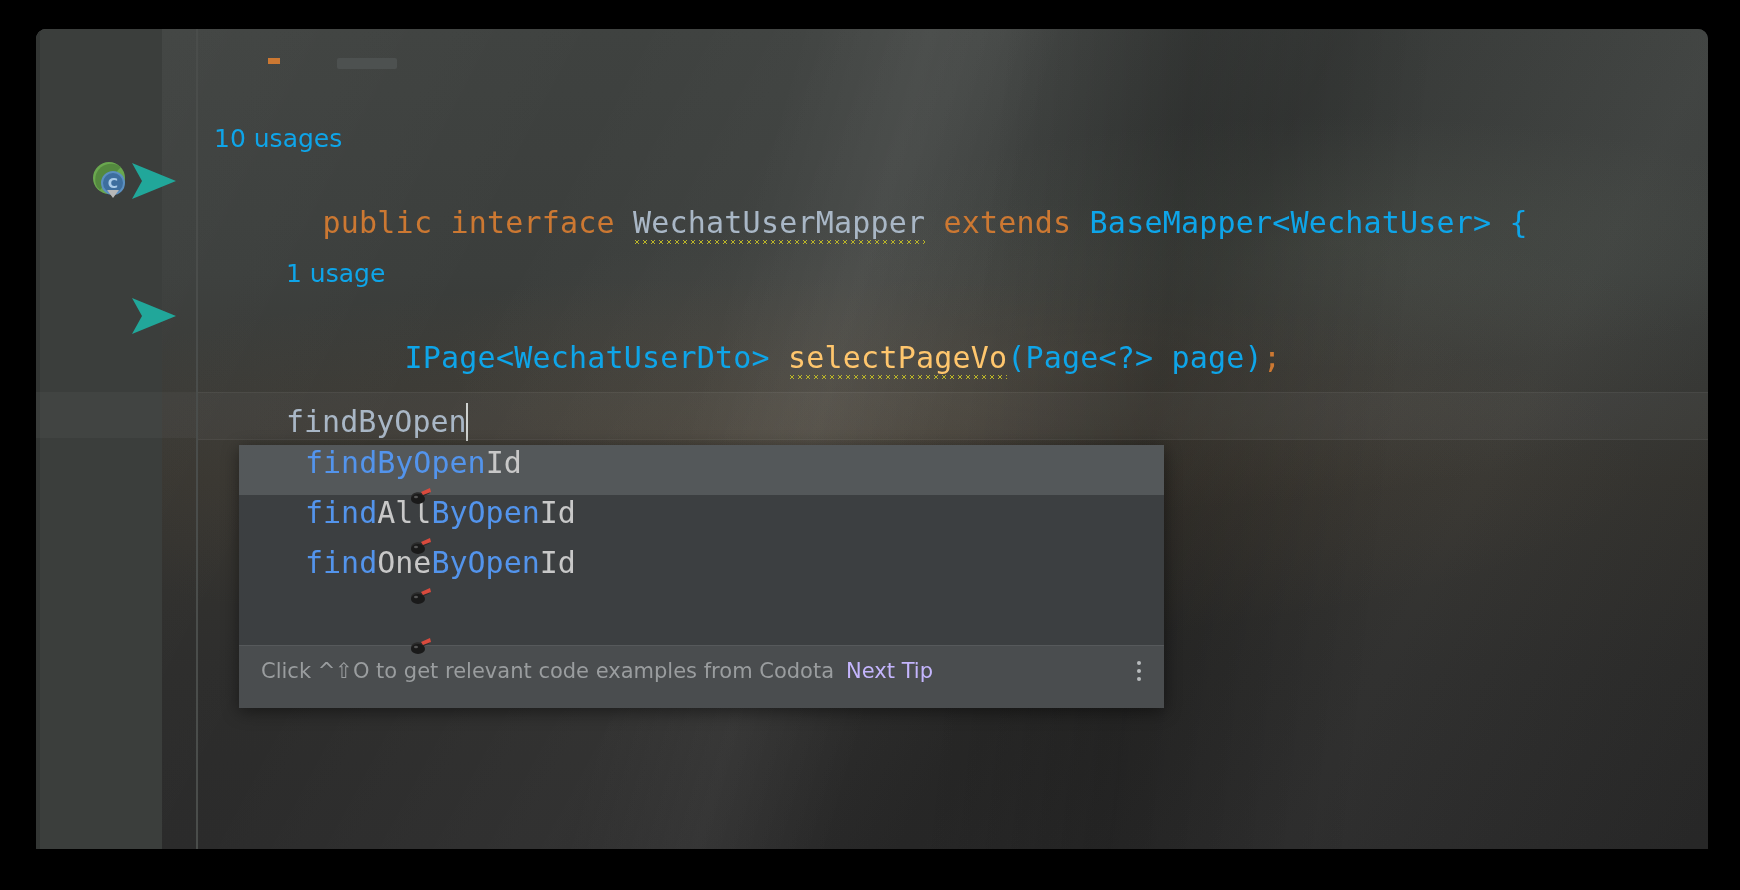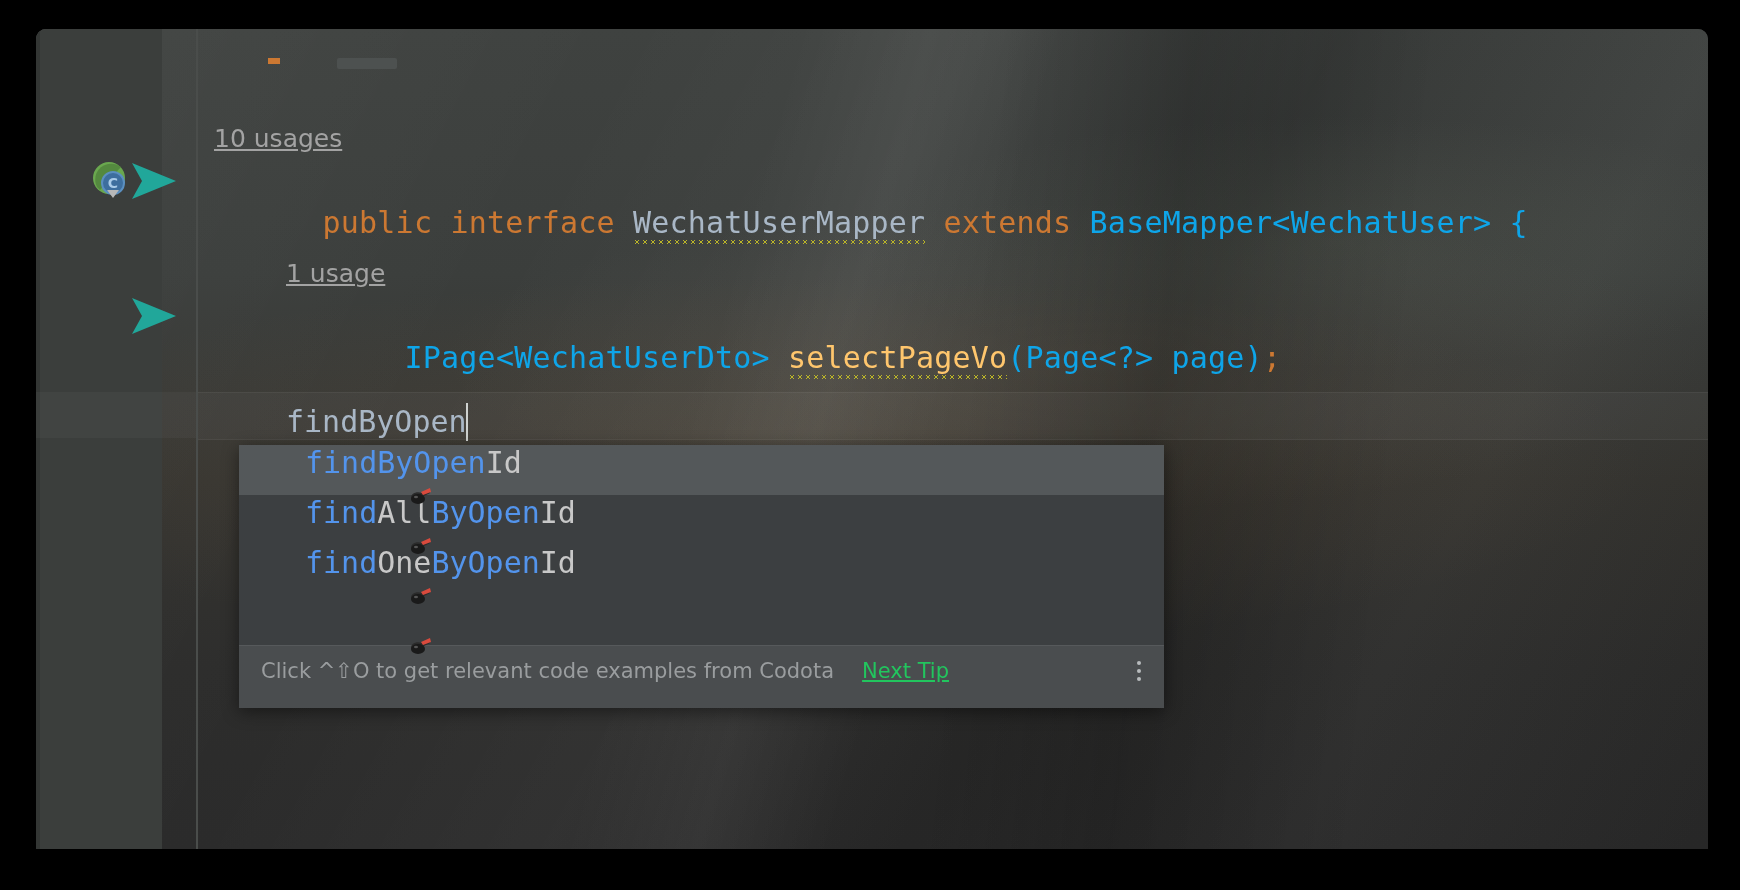--- a/index.html
+++ b/index.html
@@ -93,22 +93,21 @@
     white-space: pre;
     font-size: 30px;
     line-height: 40px;
     letter-spacing: 0.2px;
   }
   .usage-hint {
     position: absolute;
     white-space: pre;
     font-family: "DejaVu Sans", sans-serif;
     font-size: 25px;
-    color: #a3a3a3;
-    text-decoration: underline;
+    color: #0ea5e9;
   }
 
   .kw        { color: #cc7832; }
   .type-ref  { color: #a9b7c6; }
   .plain     { color: #0ea5e9; }
   .method    { color: #ffc66d; }
   .semi      { color: #cc7832; }
 
   .warn-underline {
     text-decoration: none;
@@ -190,24 +189,23 @@
     align-items: center;
     height: 50px;
     padding: 0 14px 12px 22px;
     background: #4a4d4f;
     border-top: 1px solid #56595b;
     font-family: "DejaVu Sans", sans-serif;
     font-size: 21px;
   }
   #hint-text { color: #9a9d9f; }
   #next-tip-link {
-    color: #22c55e;
-    margin-left: 28px;
+    color: #c4b5fd;
+    margin-left: 12px;
     cursor: pointer;
-    text-decoration: underline;
   }
   #hint-spacer { flex: 1 1 auto; }
   #hint-more-menu {
     width: 22px;
     height: 30px;
     display: flex;
     flex-direction: column;
     justify-content: center;
     align-items: center;
     gap: 4px;

